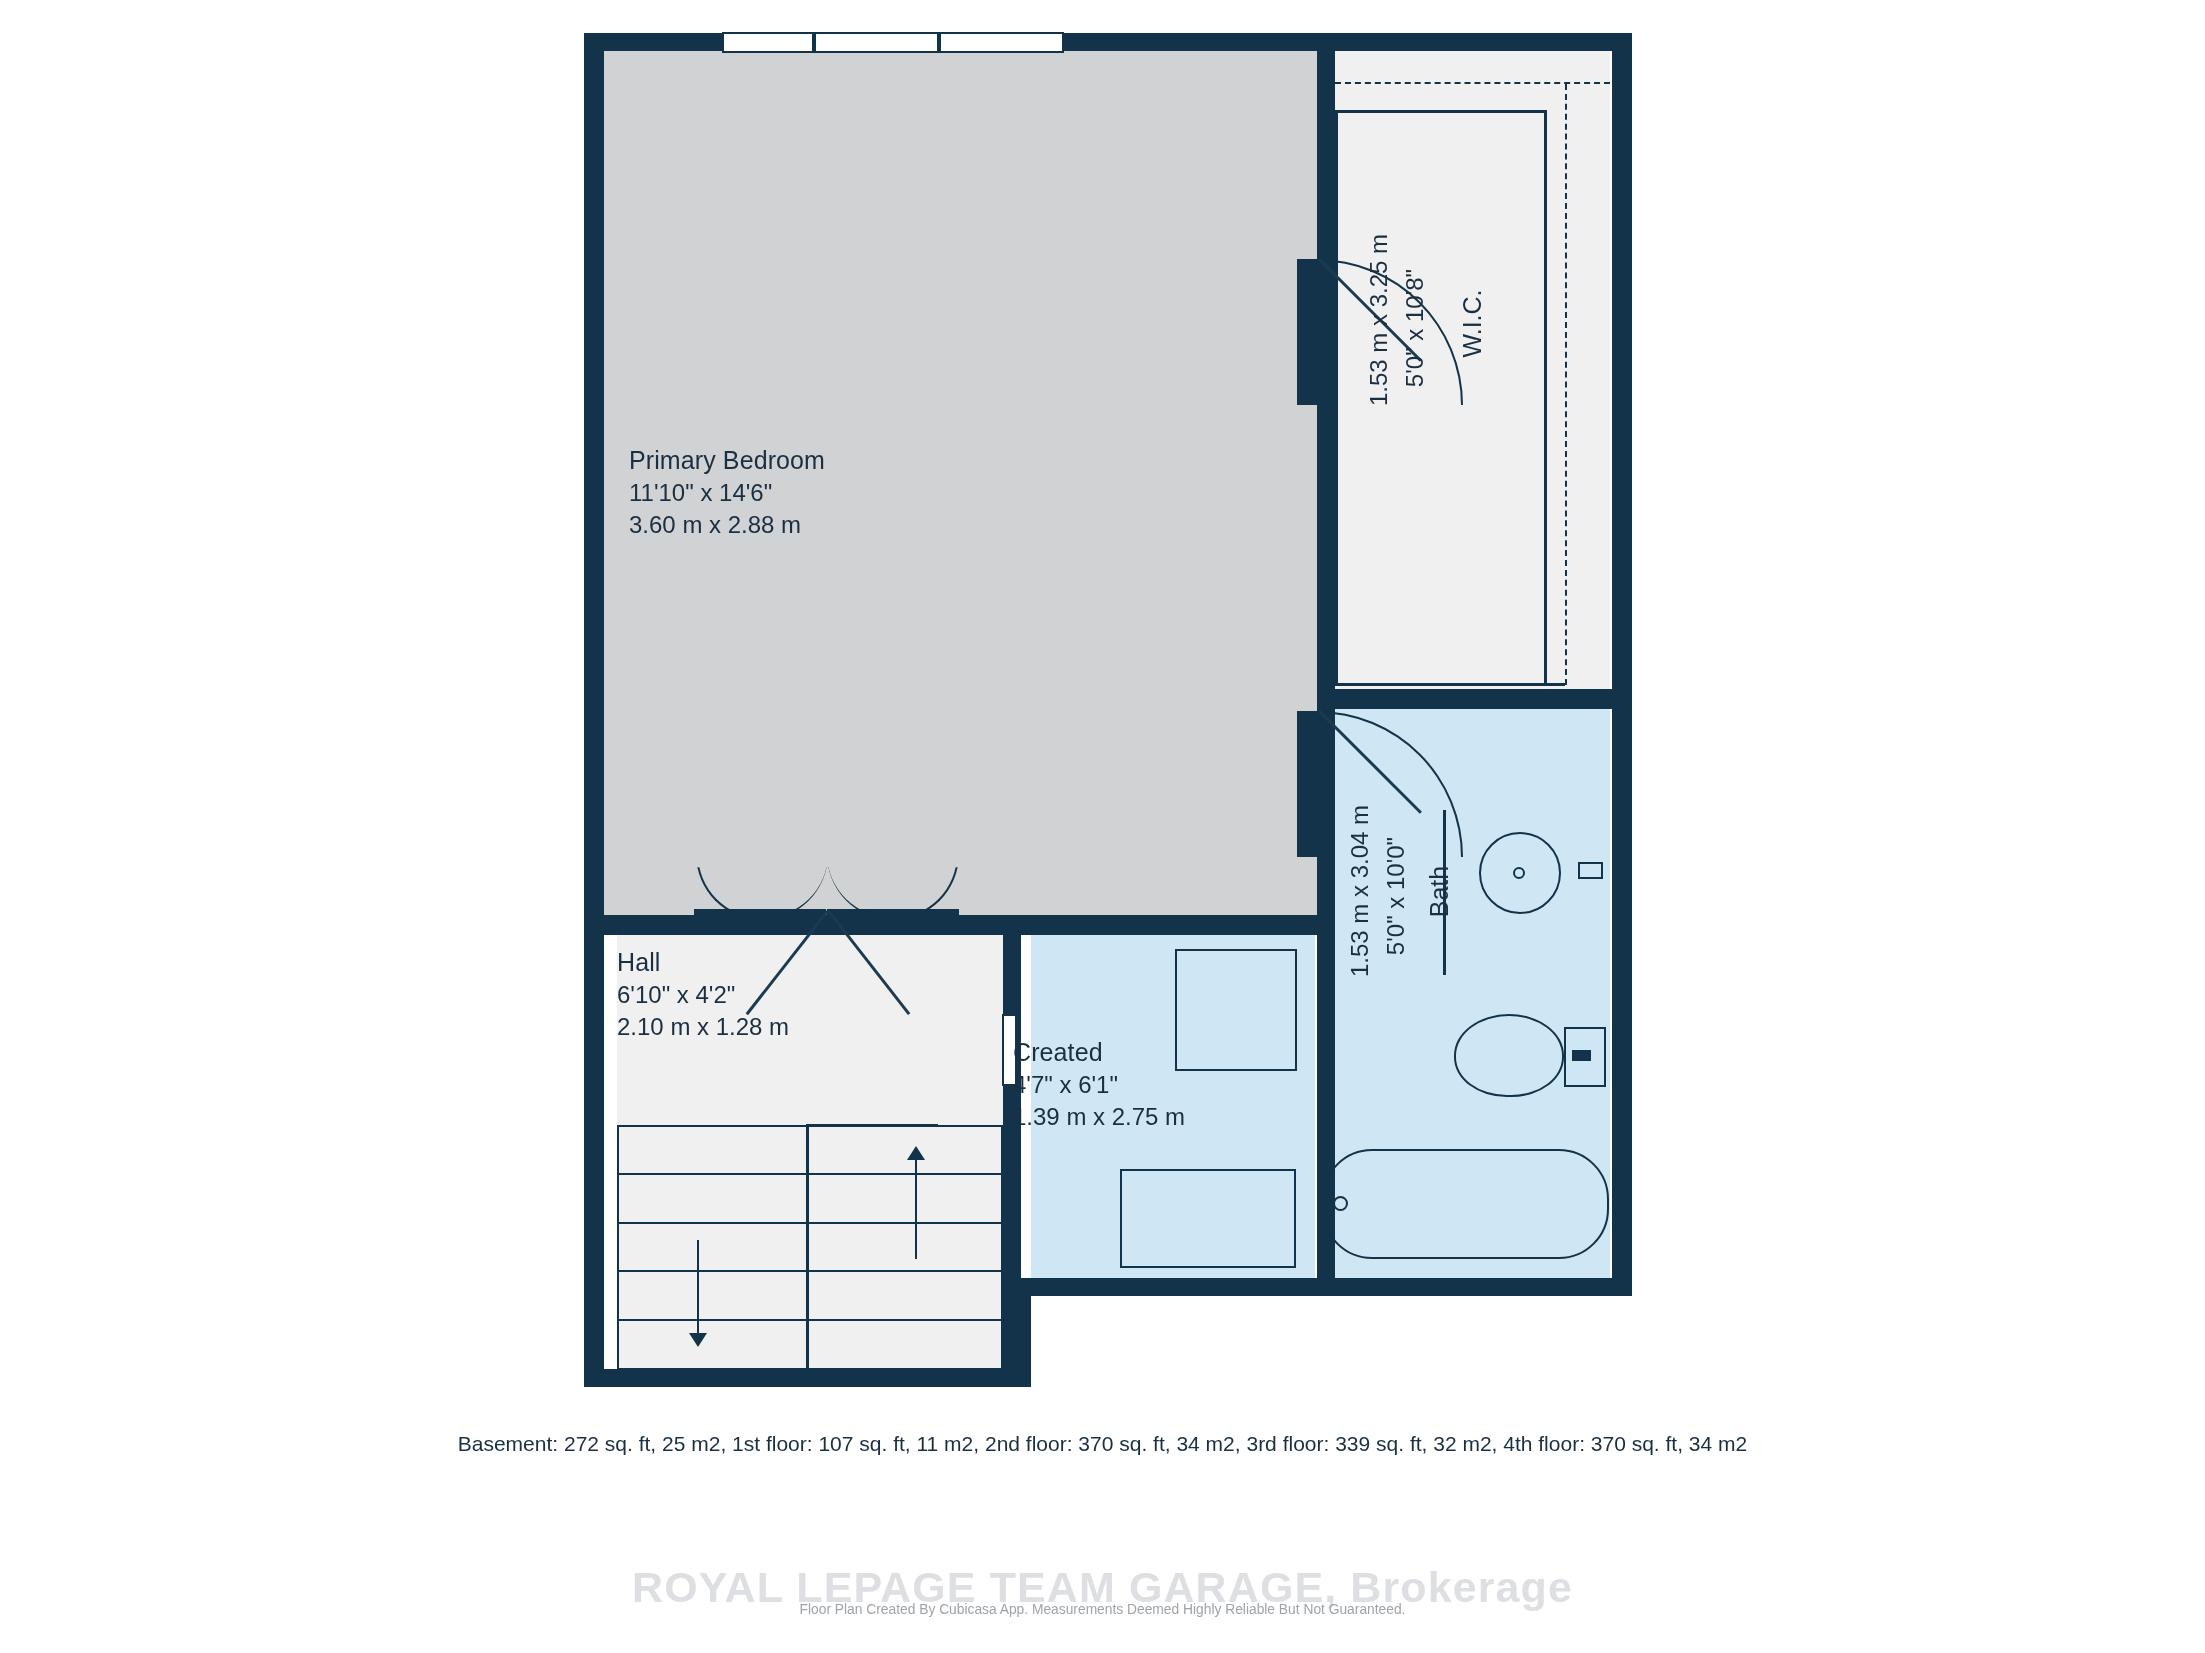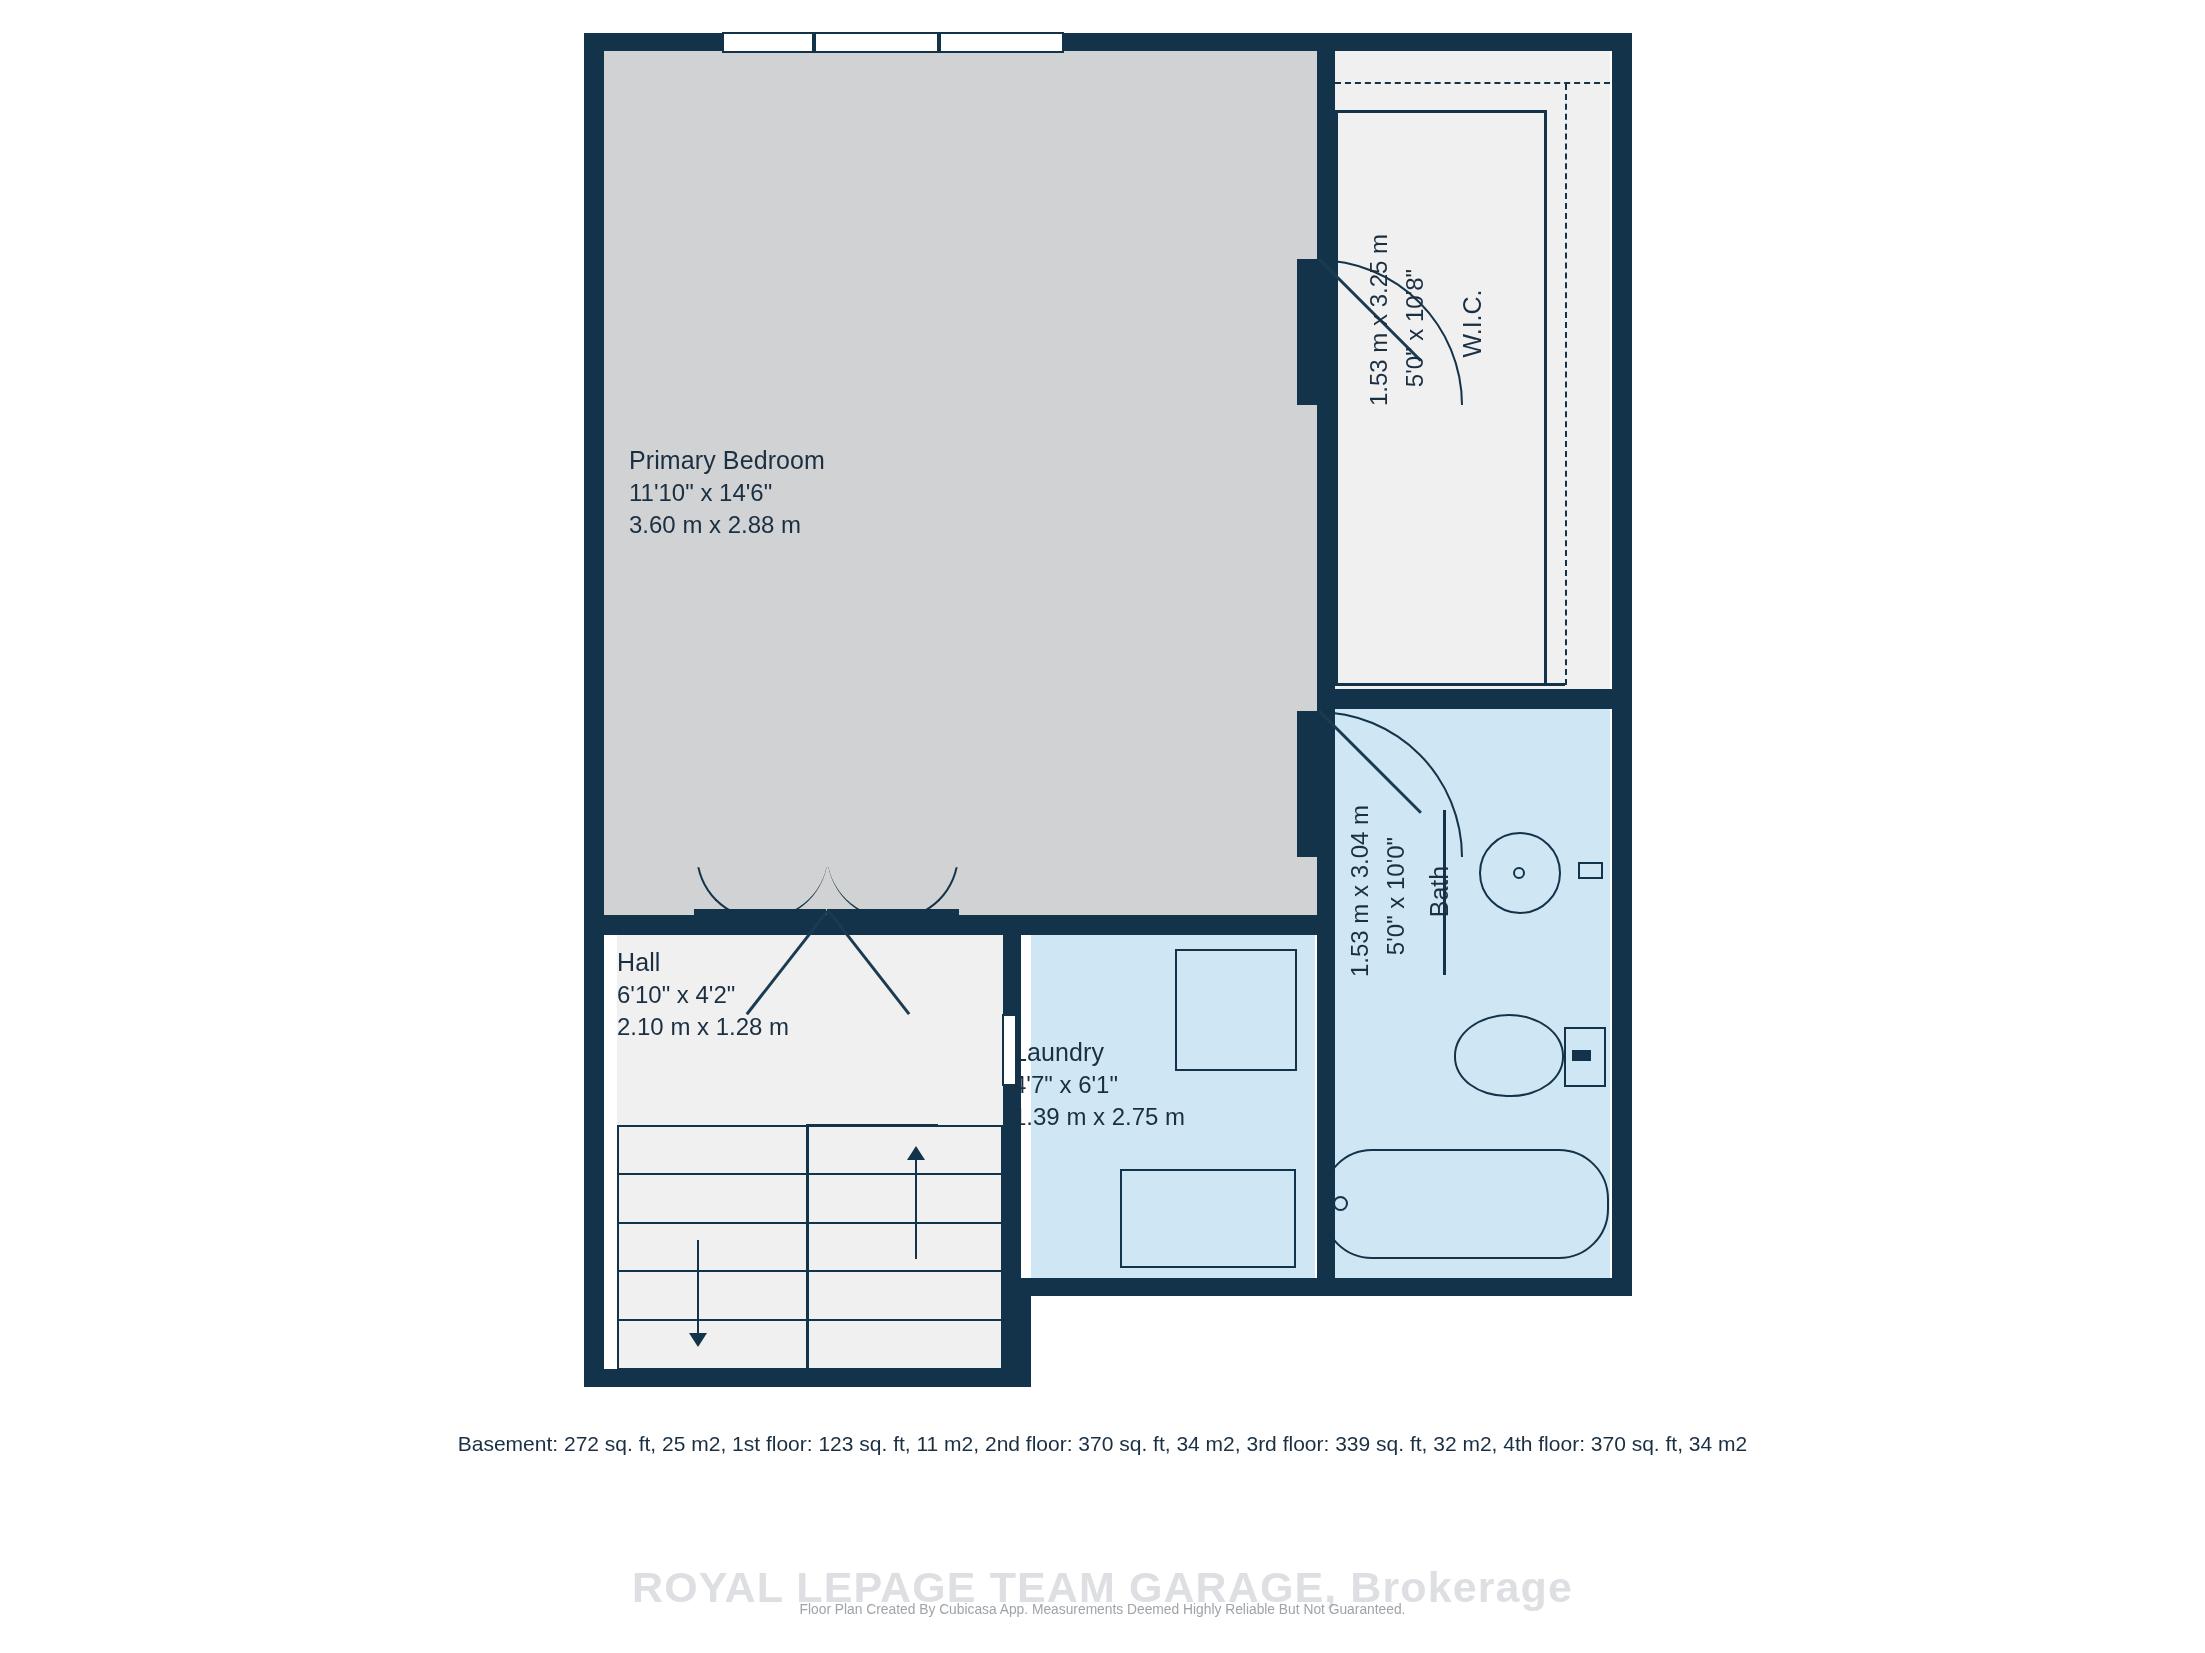--- a/index.html
+++ b/index.html
@@ -316,35 +316,35 @@
     <div class="label-dim">3.60 m x 2.88 m</div>
   </div>
 
   <div class="label-block" style="left:617px; top:946px; width:420px;">
     <div class="label-name">Hall</div>
     <div class="label-dim">6'10" x 4'2"</div>
     <div class="label-dim">2.10 m x 1.28 m</div>
   </div>
 
   <div class="label-block" style="left:1013px; top:1036px; width:320px;">
-    <div class="label-name">Laundry</div>
+    <div class="label-name">Created</div>
     <div class="label-dim">4'7" x 6'1"</div>
     <div class="label-dim">1.39 m x 2.75 m</div>
   </div>
 
   <div class="label-rot rot-name" style="left:1438px; top:309px; transform: rotate(-90deg);">W.I.C.</div>
   <div class="label-rot rot-dim" style="left:1356px; top:314px; transform: rotate(-90deg);">5'0" x 10'8"</div>
   <div class="label-rot rot-dim" style="left:1293px; top:306px; transform: rotate(-90deg);">1.53 m x 3.25 m</div>
 
   <div class="label-rot rot-name" style="left:1414px; top:877px; transform: rotate(-90deg);">Bath</div>
   <div class="label-rot rot-dim" style="left:1337px; top:882px; transform: rotate(-90deg);">5'0" x 10'0"</div>
   <div class="label-rot rot-dim" style="left:1274px; top:877px; transform: rotate(-90deg);">1.53 m x 3.04 m</div>
 
 </div>
 
 <div id="footer">
-  <div class="footer-line">Basement: 272 sq. ft, 25 m2, 1st floor: 123 sq. ft, 11 m2, 2nd floor: 370 sq. ft, 34 m2, 3rd floor: 339 sq. ft, 32 m2, 4th floor: 370 sq. ft, 34 m2</div>
+  <div class="footer-line">Basement: 272 sq. ft, 25 m2, 1st floor: 107 sq. ft, 11 m2, 2nd floor: 370 sq. ft, 34 m2, 3rd floor: 339 sq. ft, 32 m2, 4th floor: 370 sq. ft, 34 m2</div>
 </div>
 
 <div id="watermark">ROYAL LEPAGE TEAM GARAGE, Brokerage</div>
 
 <div class="disclaimer">Floor Plan Created By Cubicasa App. Measurements Deemed Highly Reliable But Not Guaranteed.</div>
 
 
 </body></html>

